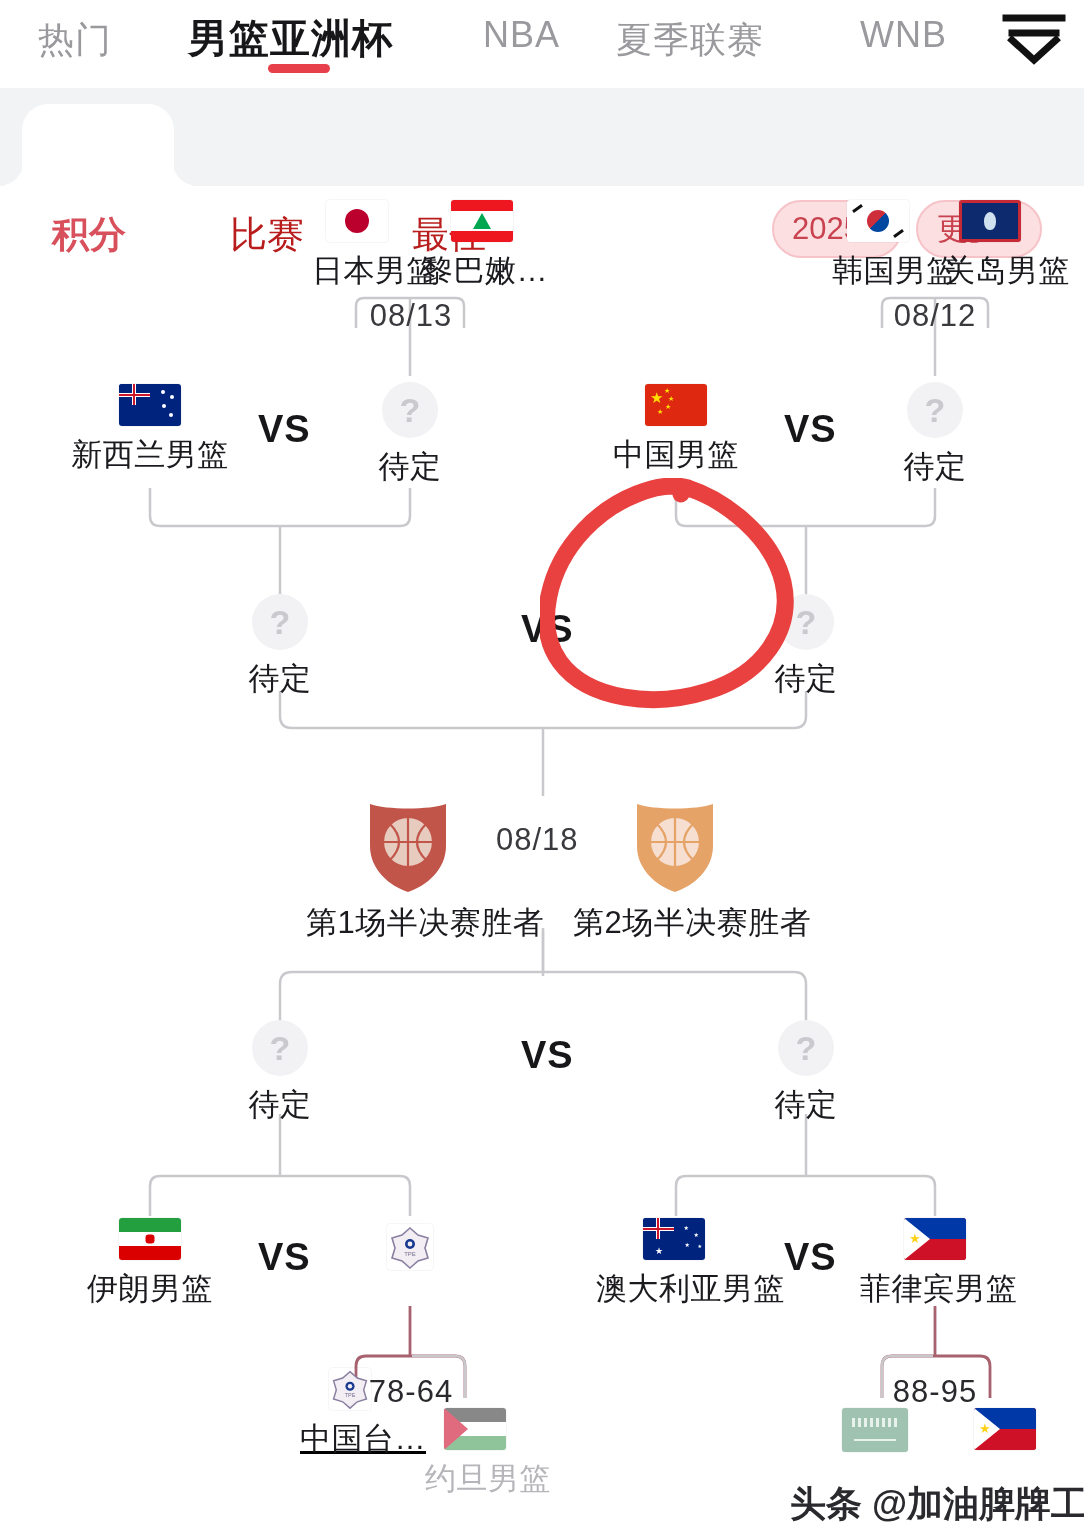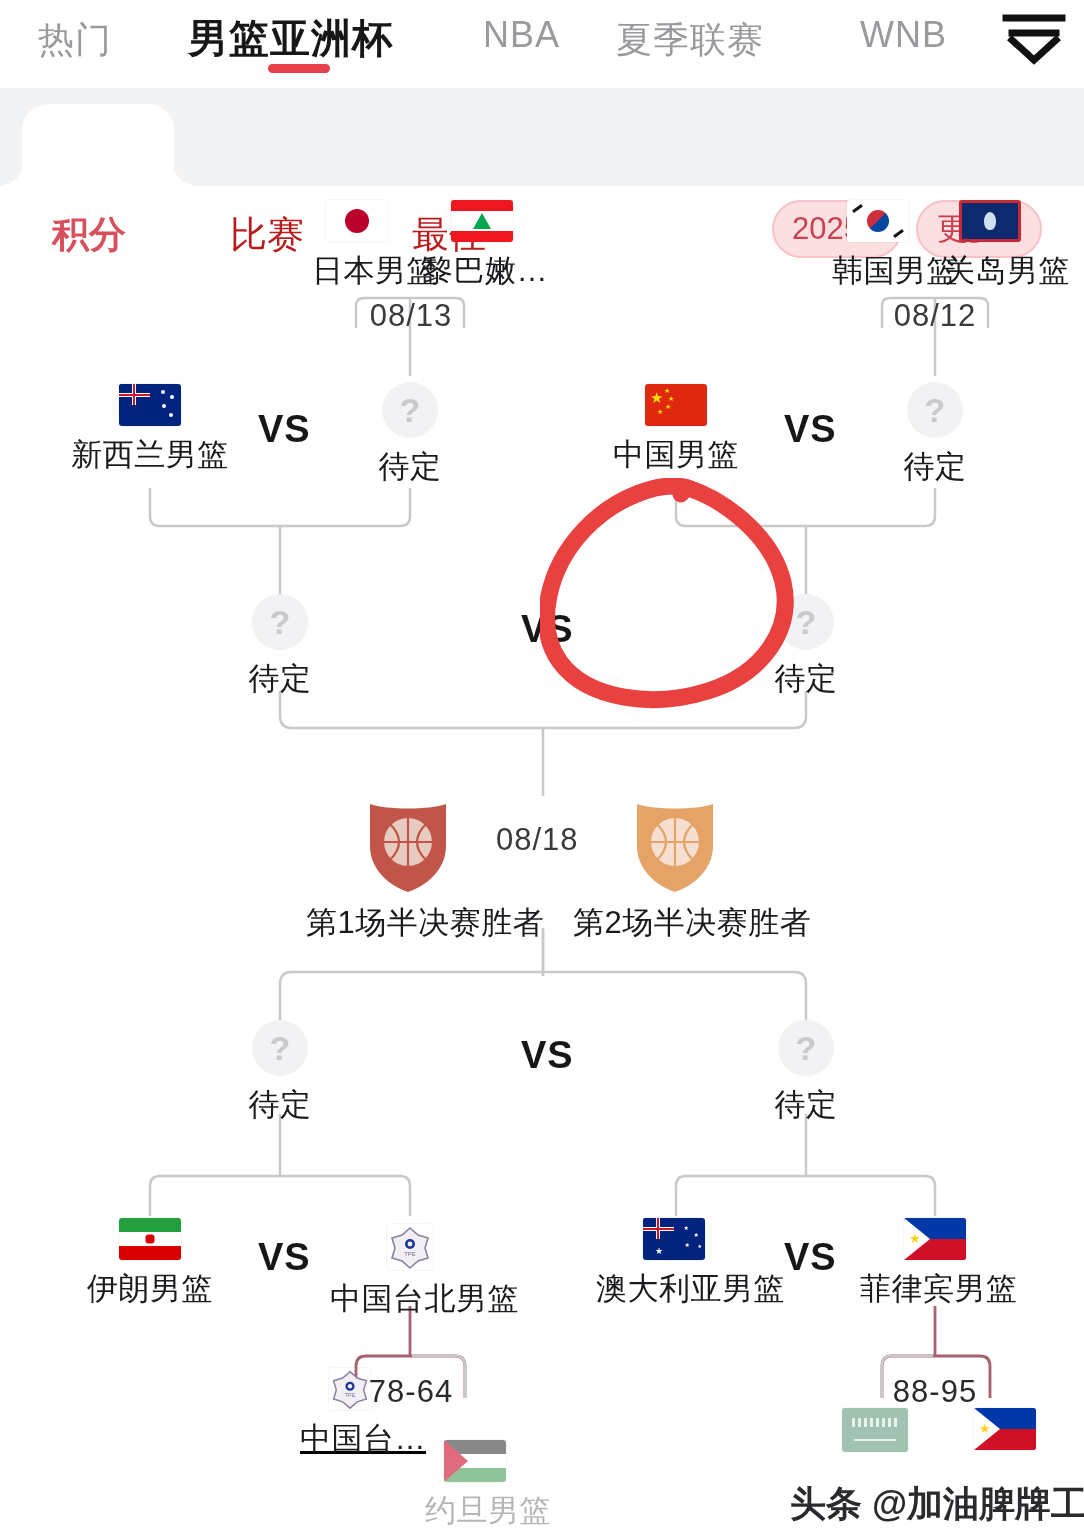--- a/index.html
+++ b/index.html
@@ -349,21 +349,20 @@
 
     <div class="node" style="left:330px; top:1038px; width:160px;">
       <span class="flag" style="width:46px;height:46px;background:transparent;display:flex;align-items:center;justify-content:center;">
         <svg viewBox="0 0 46 46" width="46" height="46">
           <path d="M23,4 L31,11 L41,14 L38,24 L41,34 L31,37 L23,44 L15,37 L5,34 L8,24 L5,14 L15,11 Z" fill="#f3eef4" stroke="#8a7fa0" stroke-width="1.6"></path>
           <circle cx="23" cy="20" r="5" fill="#1a3a8f"></circle>
           <circle cx="23" cy="20" r="2.4" fill="#f3eef4"></circle>
           <text x="23" y="32" font-size="6" fill="#7b7090" text-anchor="middle" font-family="Liberation Sans, sans-serif">TPE</text>
         </svg>
       </span>
-      <div class="tname">中国台北男篮</div>
     </div>
 
     <div class="node" style="left:596px; top:1032px; width:156px;">
       <span class="flag" style="background:#00247d;">
         <span style="position:absolute;left:0;top:0;width:31px;height:21px;background:#00247d;"></span>
         <span style="position:absolute;left:0;top:9px;width:31px;height:4px;background:#fff;"></span>
         <span style="position:absolute;left:13px;top:0;width:4px;height:21px;background:#fff;"></span>
         <span style="position:absolute;left:0;top:10px;width:31px;height:2px;background:#cc142b;"></span>
         <span style="position:absolute;left:14px;top:0;width:2px;height:21px;background:#cc142b;"></span>
         <span style="position:absolute;left:12px;bottom:4px;color:#fff;font-size:9px;line-height:9px;">★</span>
@@ -396,21 +395,21 @@
         <svg viewBox="0 0 46 46" width="42" height="42">
           <path d="M23,4 L31,11 L41,14 L38,24 L41,34 L31,37 L23,44 L15,37 L5,34 L8,24 L5,14 L15,11 Z" fill="#f3eef4" stroke="#8a7fa0" stroke-width="1.6"></path>
           <circle cx="23" cy="20" r="5" fill="#1a3a8f"></circle>
           <circle cx="23" cy="20" r="2.4" fill="#f3eef4"></circle>
           <text x="23" y="32" font-size="6" fill="#7b7090" text-anchor="middle" font-family="Liberation Sans, sans-serif">TPE</text>
         </svg>
       </span>
       <div class="tname">中国台…</div>
     </div>
 
-    <div class="node" style="left:425px; top:1222px; width:100px;margin-top:32px;">
+    <div class="node" style="left:425px; top:1222px; width:100px;">
       <span class="flag" style="background:#fff;">
         <span style="position:absolute;left:0;top:0;width:100%;height:33%;background:#888;"></span>
         <span style="position:absolute;left:0;top:33%;width:100%;height:34%;background:#fff;"></span>
         <span style="position:absolute;left:0;bottom:0;width:100%;height:33%;background:#8fc49b;"></span>
         <span style="position:absolute;left:0;top:0;width:0;height:0;
                      border-top:21px solid transparent;border-bottom:21px solid transparent;
                      border-left:24px solid #e06b7e;"></span>
       </span>
       <div class="tname dim">约旦男篮</div>
     </div>

